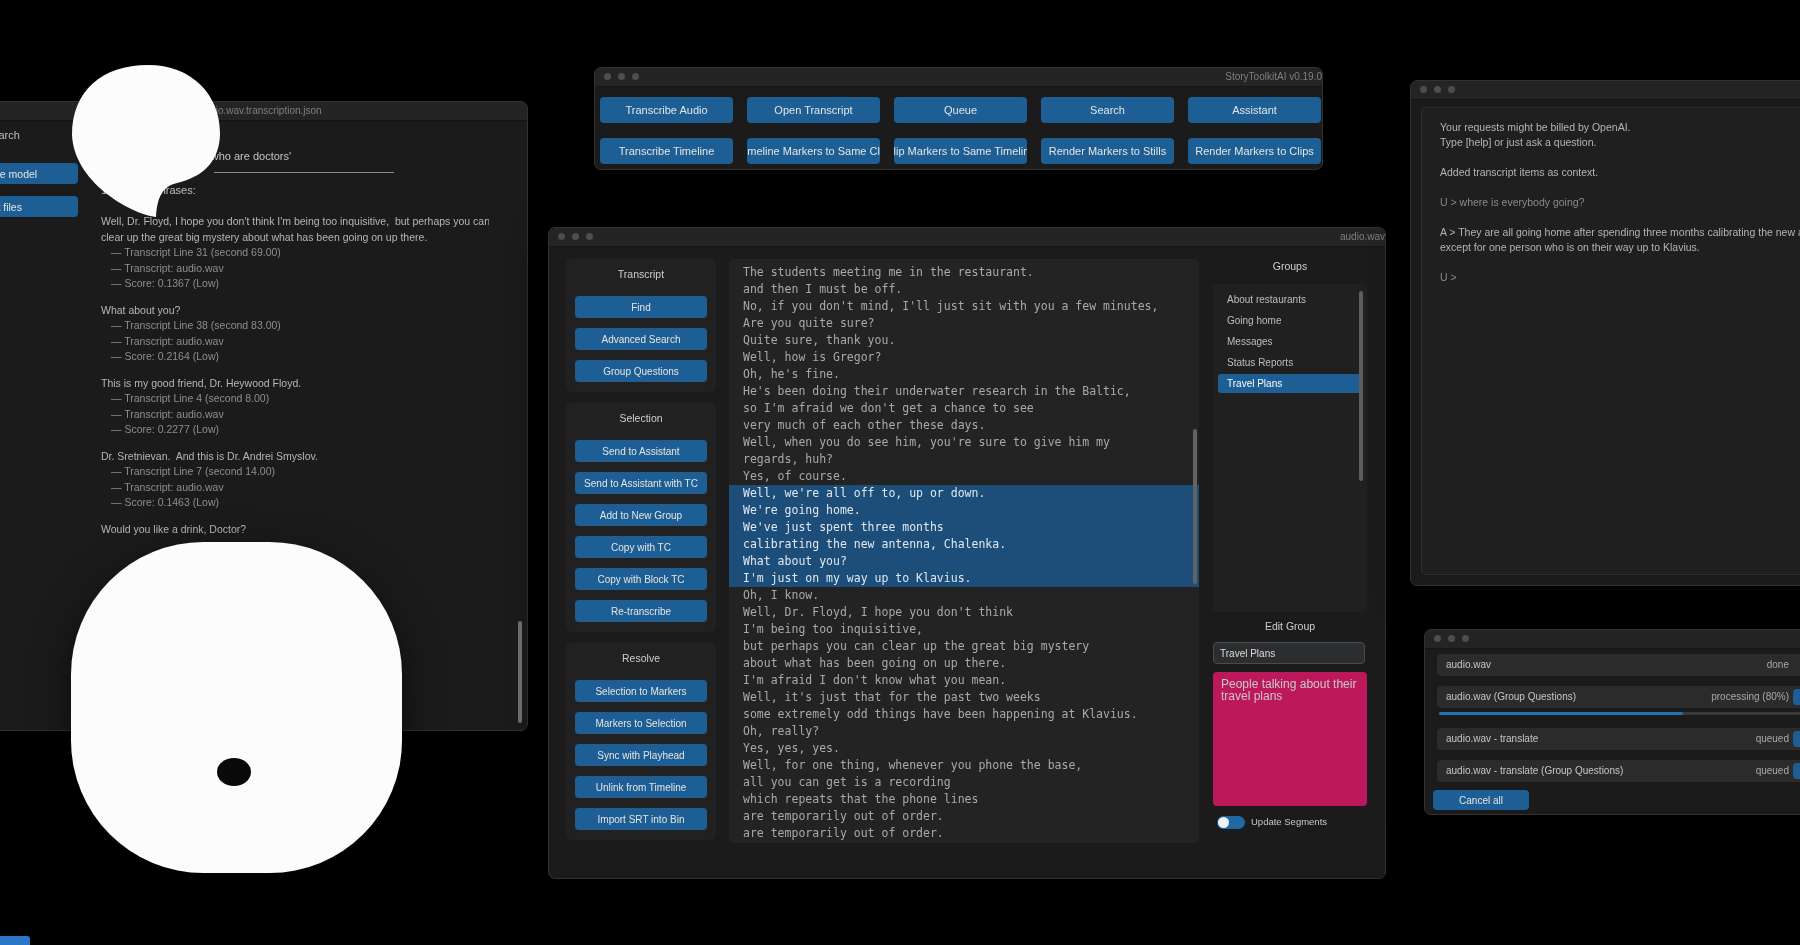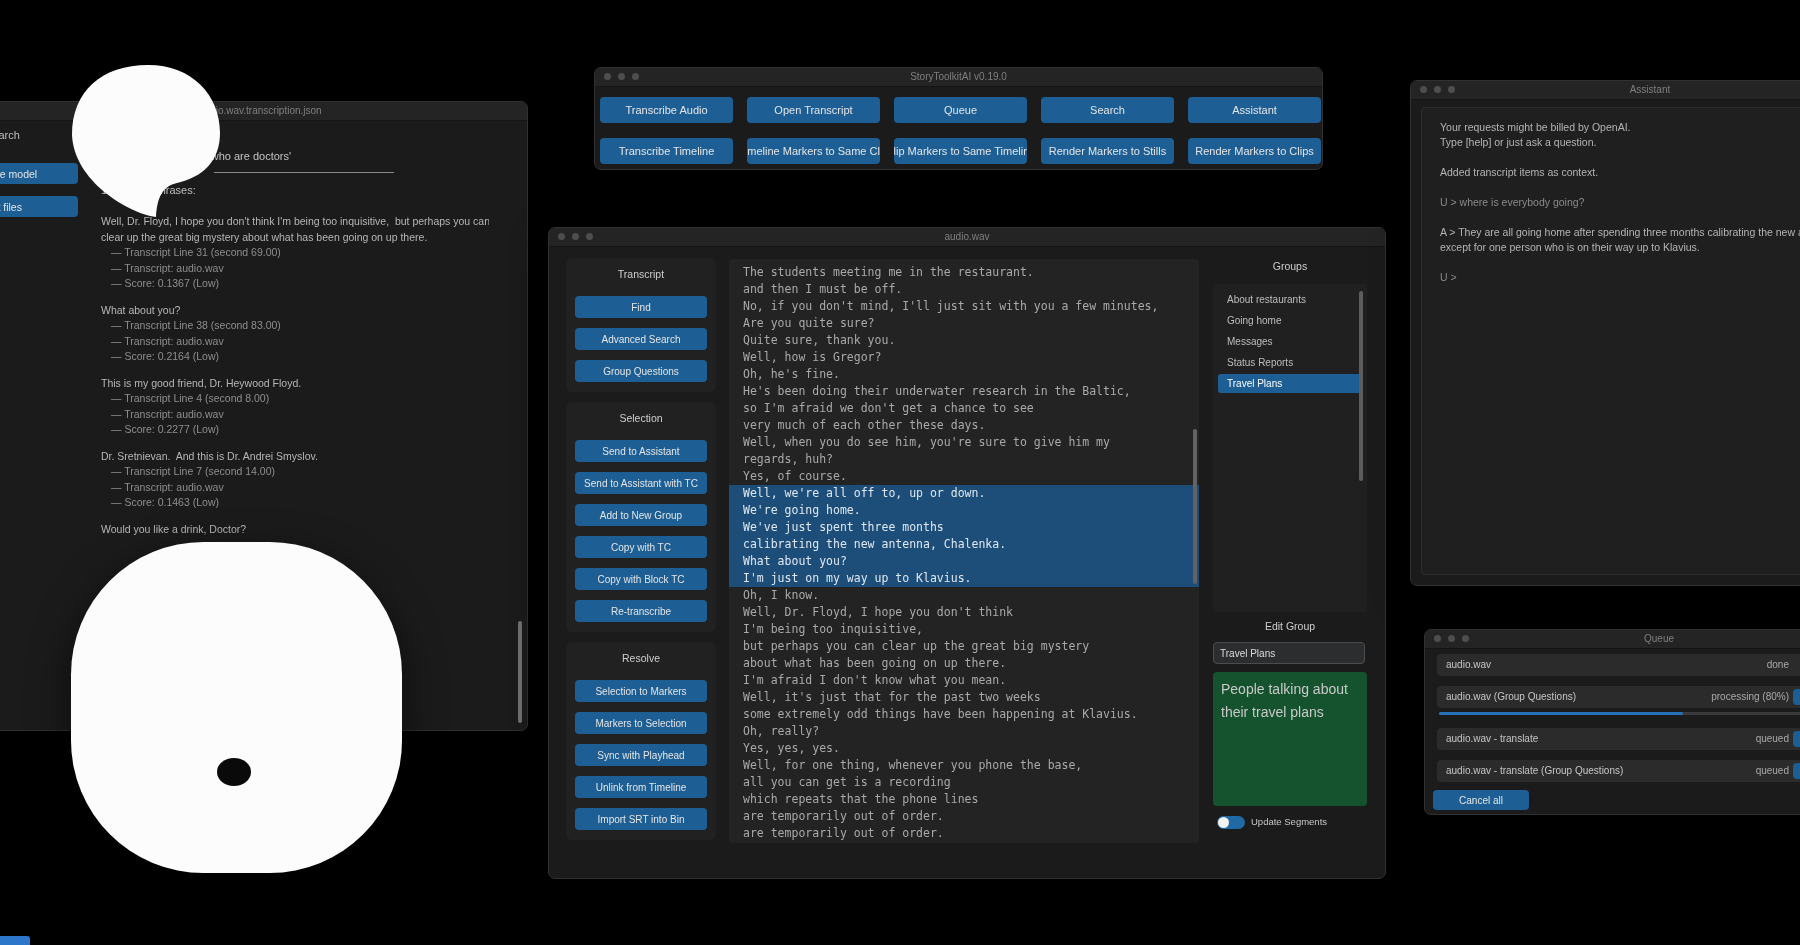--- a/index.html
+++ b/index.html
@@ -4,21 +4,21 @@
 <style>
   html,body{margin:0;padding:0;background:#000;}
   .screen{position:relative;width:1800px;height:945px;background:#000;overflow:hidden;
           font-family:"Liberation Sans",sans-serif;-webkit-font-smoothing:antialiased;}
   .win{position:absolute;background:#1b1b1b;border:1px solid #313131;border-radius:7px;
        box-shadow:0 10px 34px rgba(0,0,0,.75);box-sizing:border-box;}
   .titlebar{position:absolute;left:0;right:0;top:0;height:18px;background:#242424;
             border-radius:6px 6px 0 0;border-bottom:1px solid #151515;}
   .dots{position:absolute;left:9px;top:5px;display:flex;gap:7px;}
   .dot{width:7px;height:7px;border-radius:50%;background:#4e4e4e;}
-  .title{position:absolute;left:0;right:0;top:3px;text-align:center;font-size:10px;color:#7f7f7f;
+  .title{position:absolute;left:0;right:0;top:3px;text-align:right;font-size:10px;color:#7f7f7f;
          white-space:nowrap;}
   .btn{background:#1d5f94;color:#e4e4e4;border-radius:4px;display:flex;align-items:center;
        justify-content:center;white-space:nowrap;overflow:hidden;box-sizing:border-box;}
 
   
   .search-win{left:-262px;top:101px;width:790px;height:630px;}
   .search-win .title{left:460px;right:auto;text-align:left;}
   .sb-label{position:absolute;left:246px;top:27px;font-size:11px;color:#bdbdbd;}
   .sb-btn1{position:absolute;left:189px;top:61px;width:150px;height:21px;font-size:10.5px;}
   .sb-btn2{position:absolute;left:189px;top:94px;width:150px;height:21px;font-size:10.5px;}
@@ -60,22 +60,22 @@
   .groups-list{position:absolute;left:664px;top:56px;width:154px;height:328px;background:#202020;
                border-radius:4px;padding-top:6px;overflow:hidden;box-sizing:border-box;}
   .group-item{height:19px;line-height:19px;padding-left:9px;margin:0 5px 2px;border-radius:3px;
               font-size:10px;color:#bdbdbd;white-space:nowrap;overflow:hidden;}
   .group-item.selected{background:#1d5f94;color:#fdfdfd;}
   .groups-thumb{left:810px;top:63px;height:190px;background:#5d5d5d;}
   .edit-title{top:392px;}
   .group-name-input{position:absolute;left:664px;top:414px;width:152px;height:22px;background:#2b2d2f;
               border:1px solid #4a4d50;border-radius:4px;color:#dcdcdc;font-size:10px;padding:0 6px;
               box-sizing:border-box;font-family:"Liberation Sans",sans-serif;}
-  .group-notes{position:absolute;left:664px;top:444px;width:154px;height:134px;background:#14532d;
-              border-radius:4px;padding:6px 8px;box-sizing:border-box;font-size:14px;line-height:23px;
+  .group-notes{position:absolute;left:664px;top:444px;width:154px;height:134px;background:#be185d;
+              border-radius:4px;padding:6px 8px;box-sizing:border-box;font-size:12px;line-height:12px;
               color:#c9c9c9;}
   .switch{position:absolute;left:668px;top:588px;width:28px;height:13px;border-radius:7px;
           background:#1f6aa5;}
   .switch-knob{position:absolute;left:1px;top:1px;width:11px;height:11px;border-radius:50%;background:#f2f2f2;}
   .switch-label{position:absolute;left:702px;top:586px;font-size:9.5px;color:#c6c6c6;line-height:16px;}
 
   
   .assistant-win{left:1410px;top:80px;width:480px;height:506px;}
   .assistant-box{position:absolute;left:10px;top:26px;width:462px;height:468px;background:#1f1f1f;
                  border:1px solid #2d2d2d;border-radius:4px;box-sizing:border-box;overflow:hidden;}

